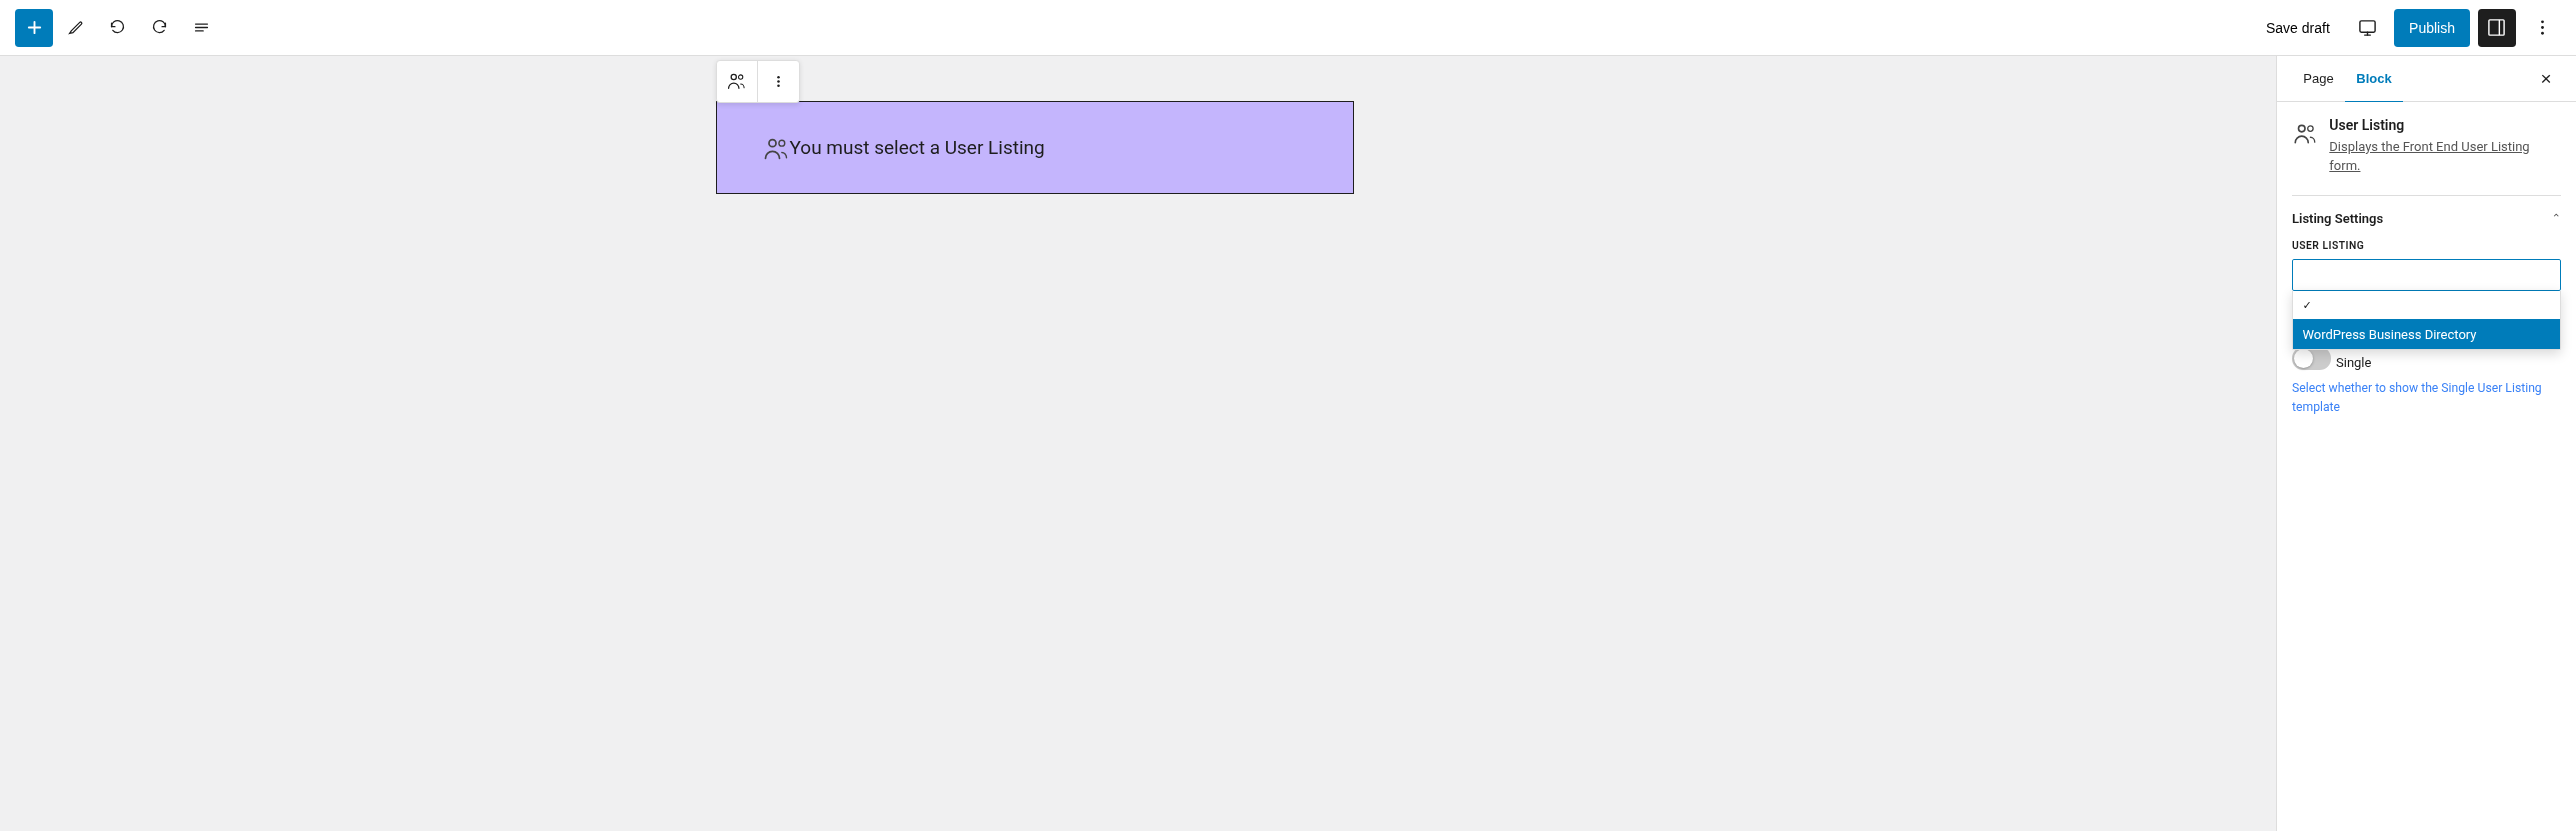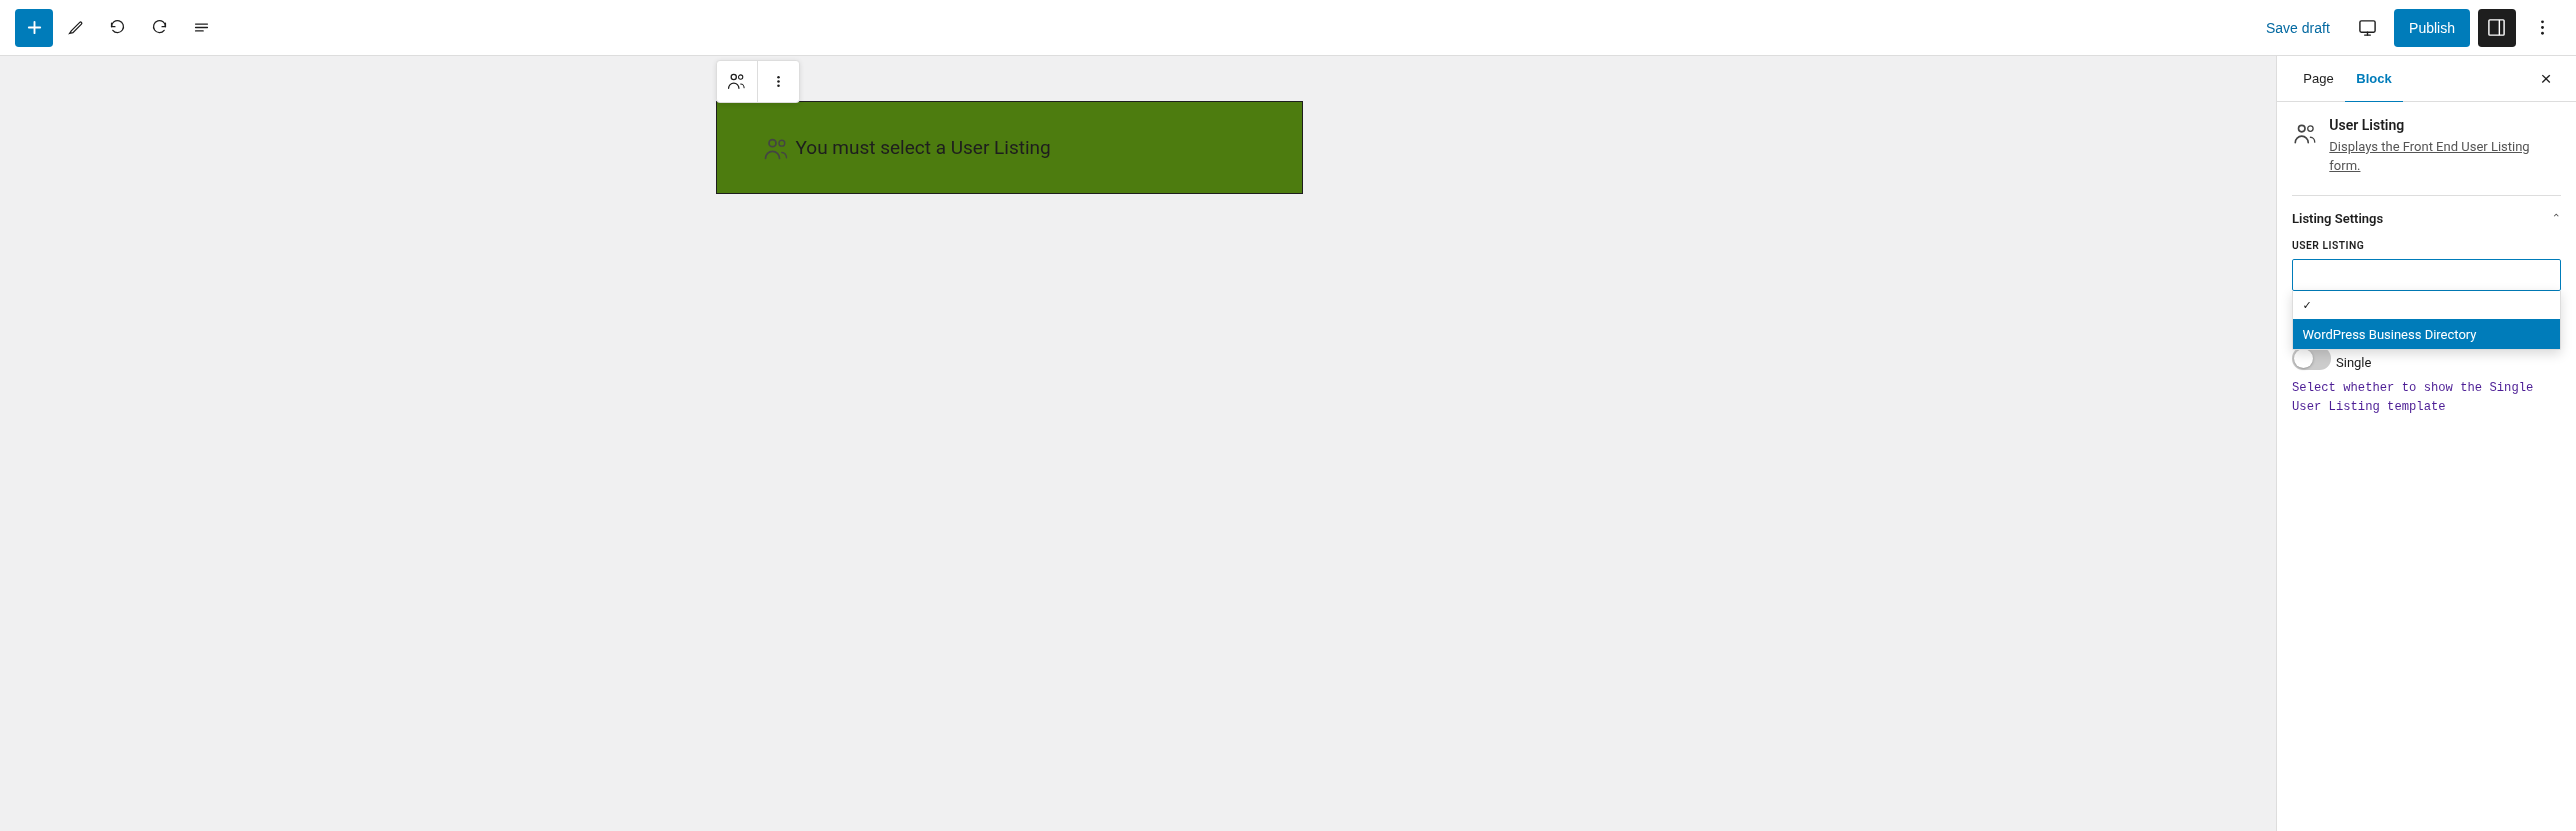--- a/index.html
+++ b/index.html
@@ -20,21 +20,21 @@
     }
     .toolbar-left { display: flex; align-items: center; gap: 3.8px; }
     .toolbar-right { display: flex; align-items: center; gap: 7.5px; margin-left: auto; }
     .toolbar-btn {
       display: flex; align-items: center; justify-content: center;
       width: 38px; height: 38px; border: none; background: transparent;
       border-radius: 3.8px; cursor: pointer; color: #1e1e1e;
     }
     .toolbar-btn.add-btn { background: #007cba; color: #fff; border-radius: 3.8px; }
     .save-draft-btn {
-      background: transparent; border: none; color: #0369a1;
+      background: transparent; border: none; color: #000000;
       font-size: 14px; cursor: pointer; padding: 5.6px 11.3px; border-radius: 3.8px;
       font-weight: 400;
     }
     .publish-btn {
       background: #007cba; color: #fff; border: none; border-radius: 3.8px;
       font-size: 14px; font-weight: 500; padding: 7.5px 15px; cursor: pointer;
       height: 38px;
     }
     .icon-btn {
       display: flex; align-items: center; justify-content: center;
@@ -82,26 +82,26 @@
     .block-toolbar-btn {
       display: flex; align-items: center; justify-content: center;
       width: 41px; height: 41px; border: none; background: transparent;
       cursor: pointer; color: #1e1e1e; border-right: 0.9px solid #ddd;
     }
     .block-toolbar-btn:last-child { border-right: none; }
 
     
     .user-listing-block {
       border: 0.9px solid #1e1e1e;
-      background: #4d7c0f;
+      background: #c4b5fd;
       padding: 30px 45px;
       display: flex;
       align-items: center;
-      gap: 6px;
-      width: 587px;
+      gap: 0;
+      width: 638px;
       min-height: 75px;
     }
     .user-listing-block .block-icon {
       font-size: 26px;
       color: #444;
     }
     .user-listing-block .block-text {
       font-size: 19px;
       color: #1e1e1e;
     }
@@ -228,21 +228,21 @@
     .toggle-knob {
       width: 19px; height: 19px;
       background: #fff;
       border-radius: 50%;
       position: absolute;
       top: 1.9px; left: 1.9px;
       transition: left 0.2s;
       box-shadow: 0 0.9px 2.8px rgba(0,0,0,0.3);
     }
     .toggle-label { font-size: 13px; color: #1e1e1e; }
-    .toggle-desc { font-size: 12.2px; color: #4c1d95; line-height: 1.5; font-family: Liberation Mono, monospace; }
+    .toggle-desc { font-size: 12.2px; color: #3b82f6; line-height: 1.5; }
 
     
     svg { display: inline-block; vertical-align: middle; }
   </style>
 </head>
 <body>
 
 <div class="toolbar">
   <div class="toolbar-left">
     <button class="toolbar-btn add-btn">

